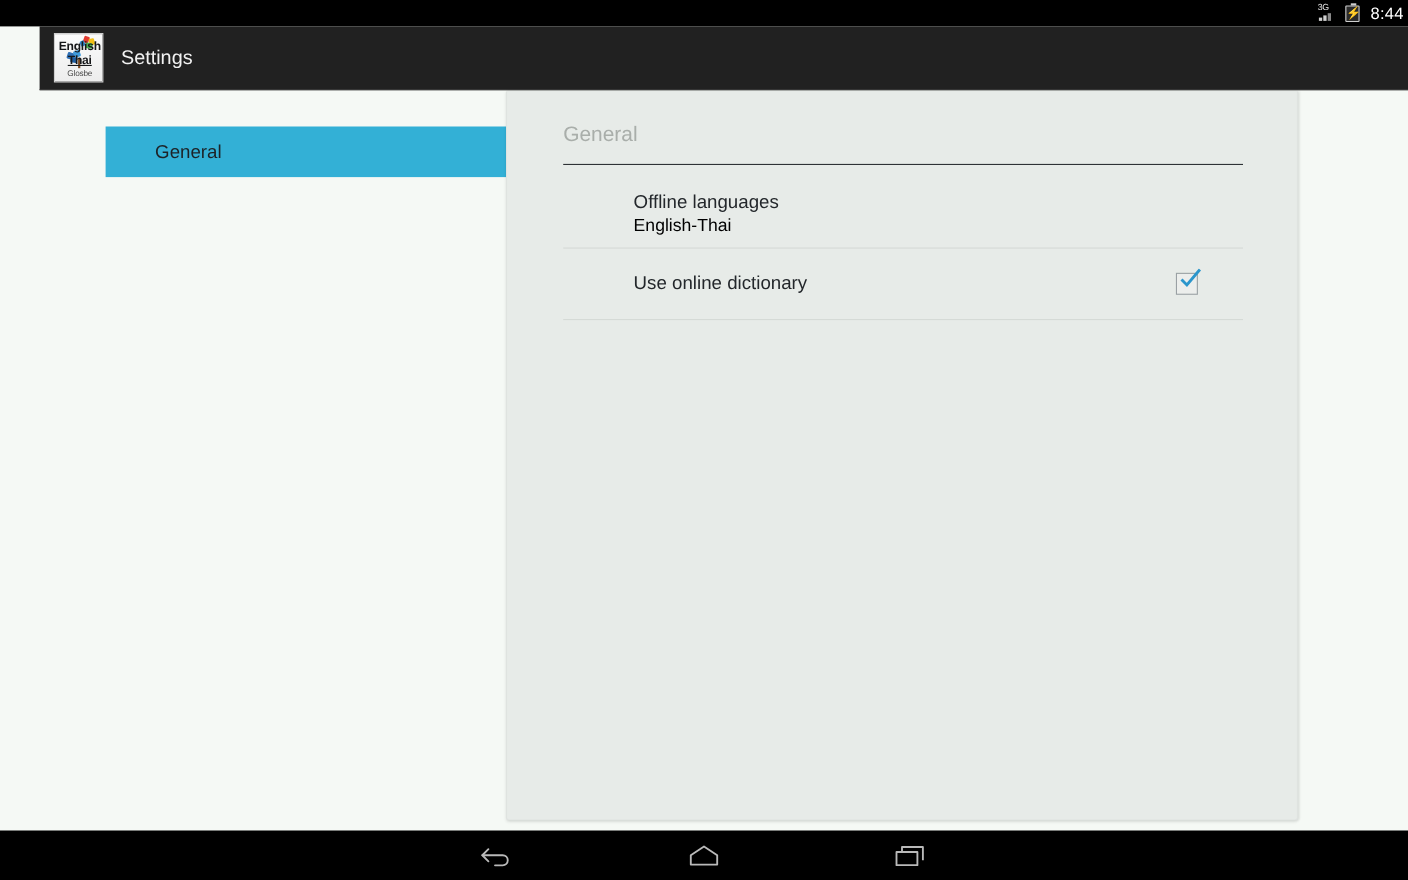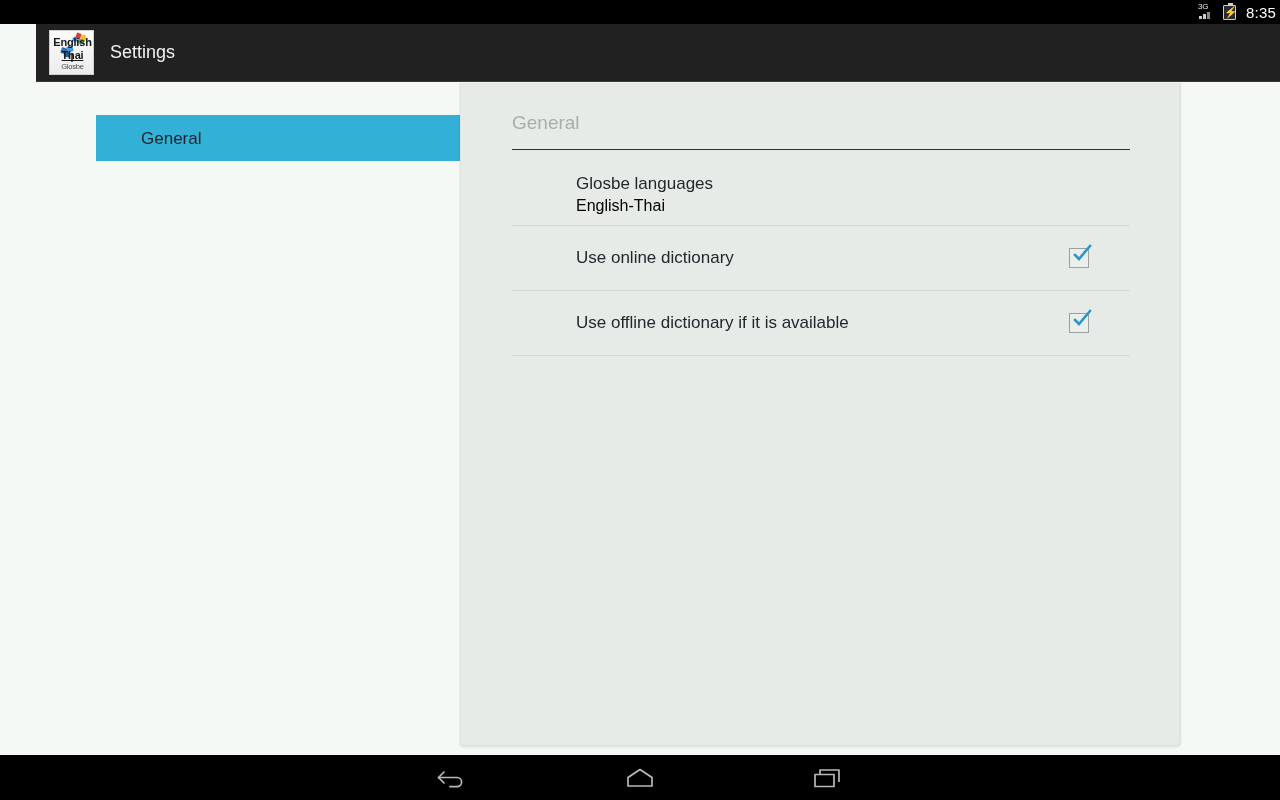--- a/index.html
+++ b/index.html
@@ -315,21 +315,21 @@
         <span class="net-label">3G</span>
         <span class="bars">
             <i></i>
             <i></i>
             <i></i>
           </span>
       </span>
       <span class="battery-icon">
         <span class="bolt">⚡</span>
       </span>
-      <span id="status-clock">8:35</span>
+      <span id="status-clock">8:44</span>
     </div>
   </div>
 
   <div id="action-bar">
     <div id="app-icon">
       <span class="leaf l1"></span>
       <span class="leaf l2"></span>
       <span class="leaf l3"></span>
       <span class="leaf l4"></span>
       <span class="leaf l5"></span>
@@ -354,50 +354,38 @@
     <div id="pref-panel">
 
       <div id="pref-header">
         <div class="title">General</div>
       </div>
 
       <div id="pref-list">
 
         <div class="pref-row two-line">
           <div class="texts">
-            <span class="ptitle">Glosbe languages</span>
+            <span class="ptitle">Offline languages</span>
             <span class="psummary">English-Thai</span>
           </div>
         </div>
 
         <div class="pref-row one-line">
           <div class="texts">
             <span class="ptitle">Use online dictionary</span>
           </div>
           <span class="checkbox">
             <span class="tick">
               <svg width="20" height="20" viewBox="0 0 20 20">
                 <path d="M3 11 L7 15 L18 2" fill="none" stroke="#2b96cc" stroke-width="2.6" stroke-linecap="square"></path>
               </svg>
             </span>
           </span>
         </div>
 
-        <div class="pref-row one-line">
-          <div class="texts">
-            <span class="ptitle">Use offline dictionary if it is available</span>
-          </div>
-          <span class="checkbox">
-            <span class="tick">
-              <svg width="20" height="20" viewBox="0 0 20 20">
-                <path d="M3 11 L7 15 L18 2" fill="none" stroke="#2b96cc" stroke-width="2.6" stroke-linecap="square"></path>
-              </svg>
-            </span>
-          </span>
-        </div>
 
 
       </div>
     </div>
   </div>
 
   <div id="nav-bar">
     <div class="nav-btn">
       <span>
         <svg width="34" height="24" viewBox="0 0 34 24">

